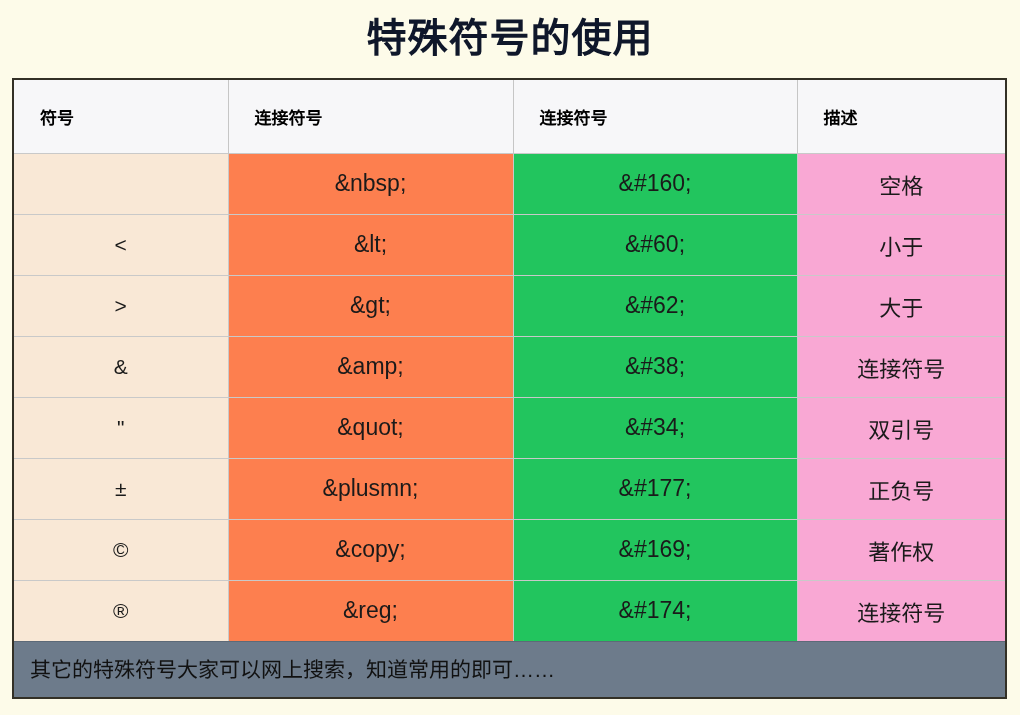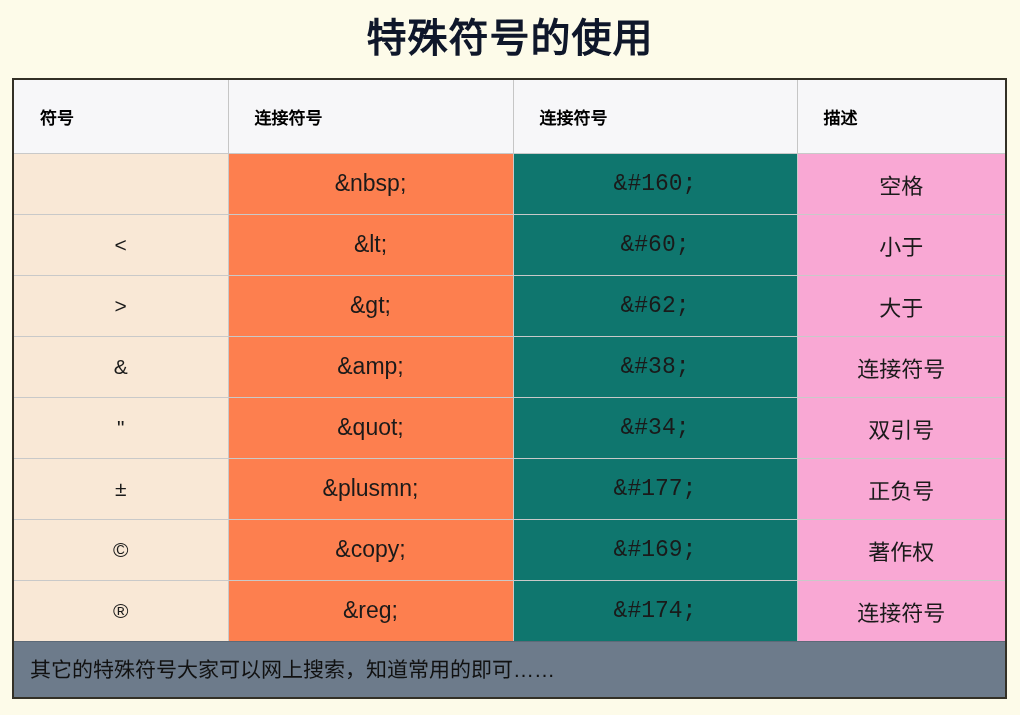--- a/index.html
+++ b/index.html
@@ -99,24 +99,23 @@
     background: #f9e8d6;
     font-size: 21px;
     border-right: 1px solid #c9c9c9;
   }
   td.col-entity {
     background: #fd7f4f;
     border-right: 1px solid #c9c9c9;
     font-size: 23px;
   }
   td.col-value {
-    background: #0f766e;
+    background: #22c55e;
     border-right: 1px solid #c9c9c9;
     font-size: 23px;
-    font-family: Liberation Mono, monospace;
   }
   td.col-desc {
     background: #f9a8d4;
     font-size: 22px;
   }
 
   
   .footer-note {
     background: #6d7b8b;
     color: #111111;

